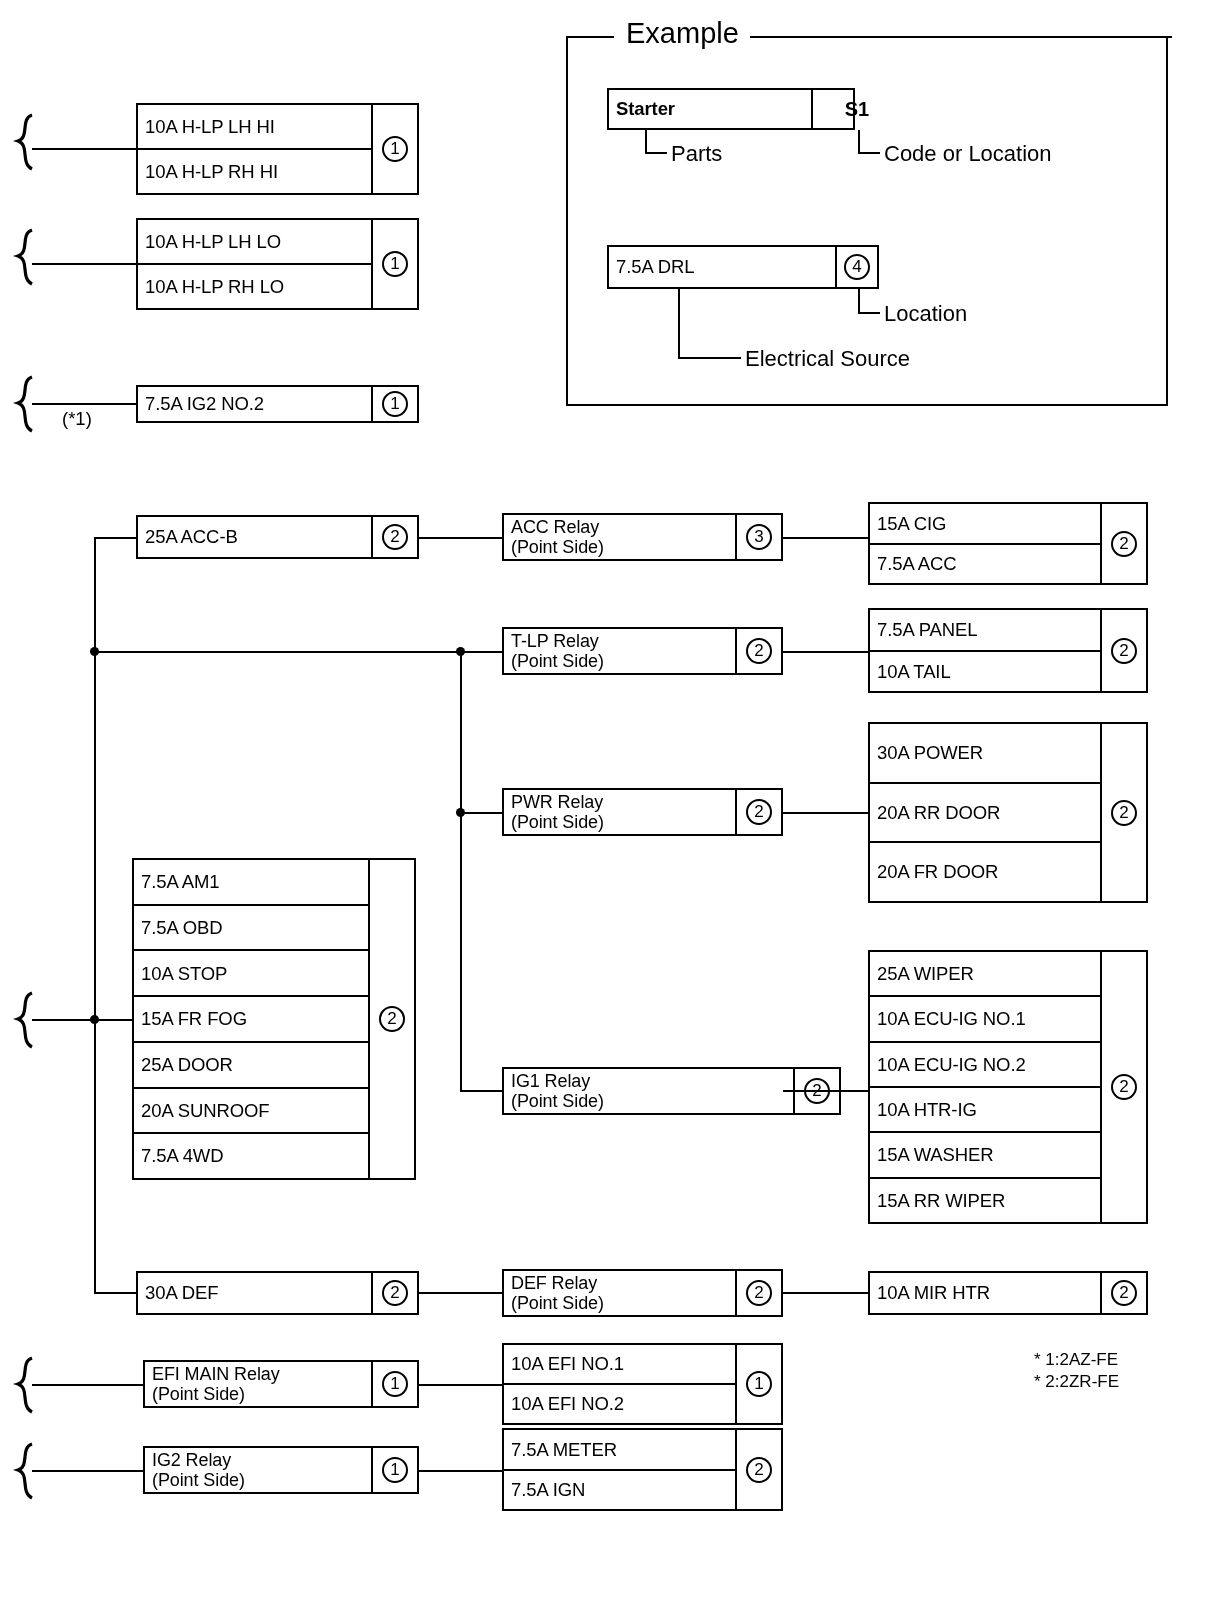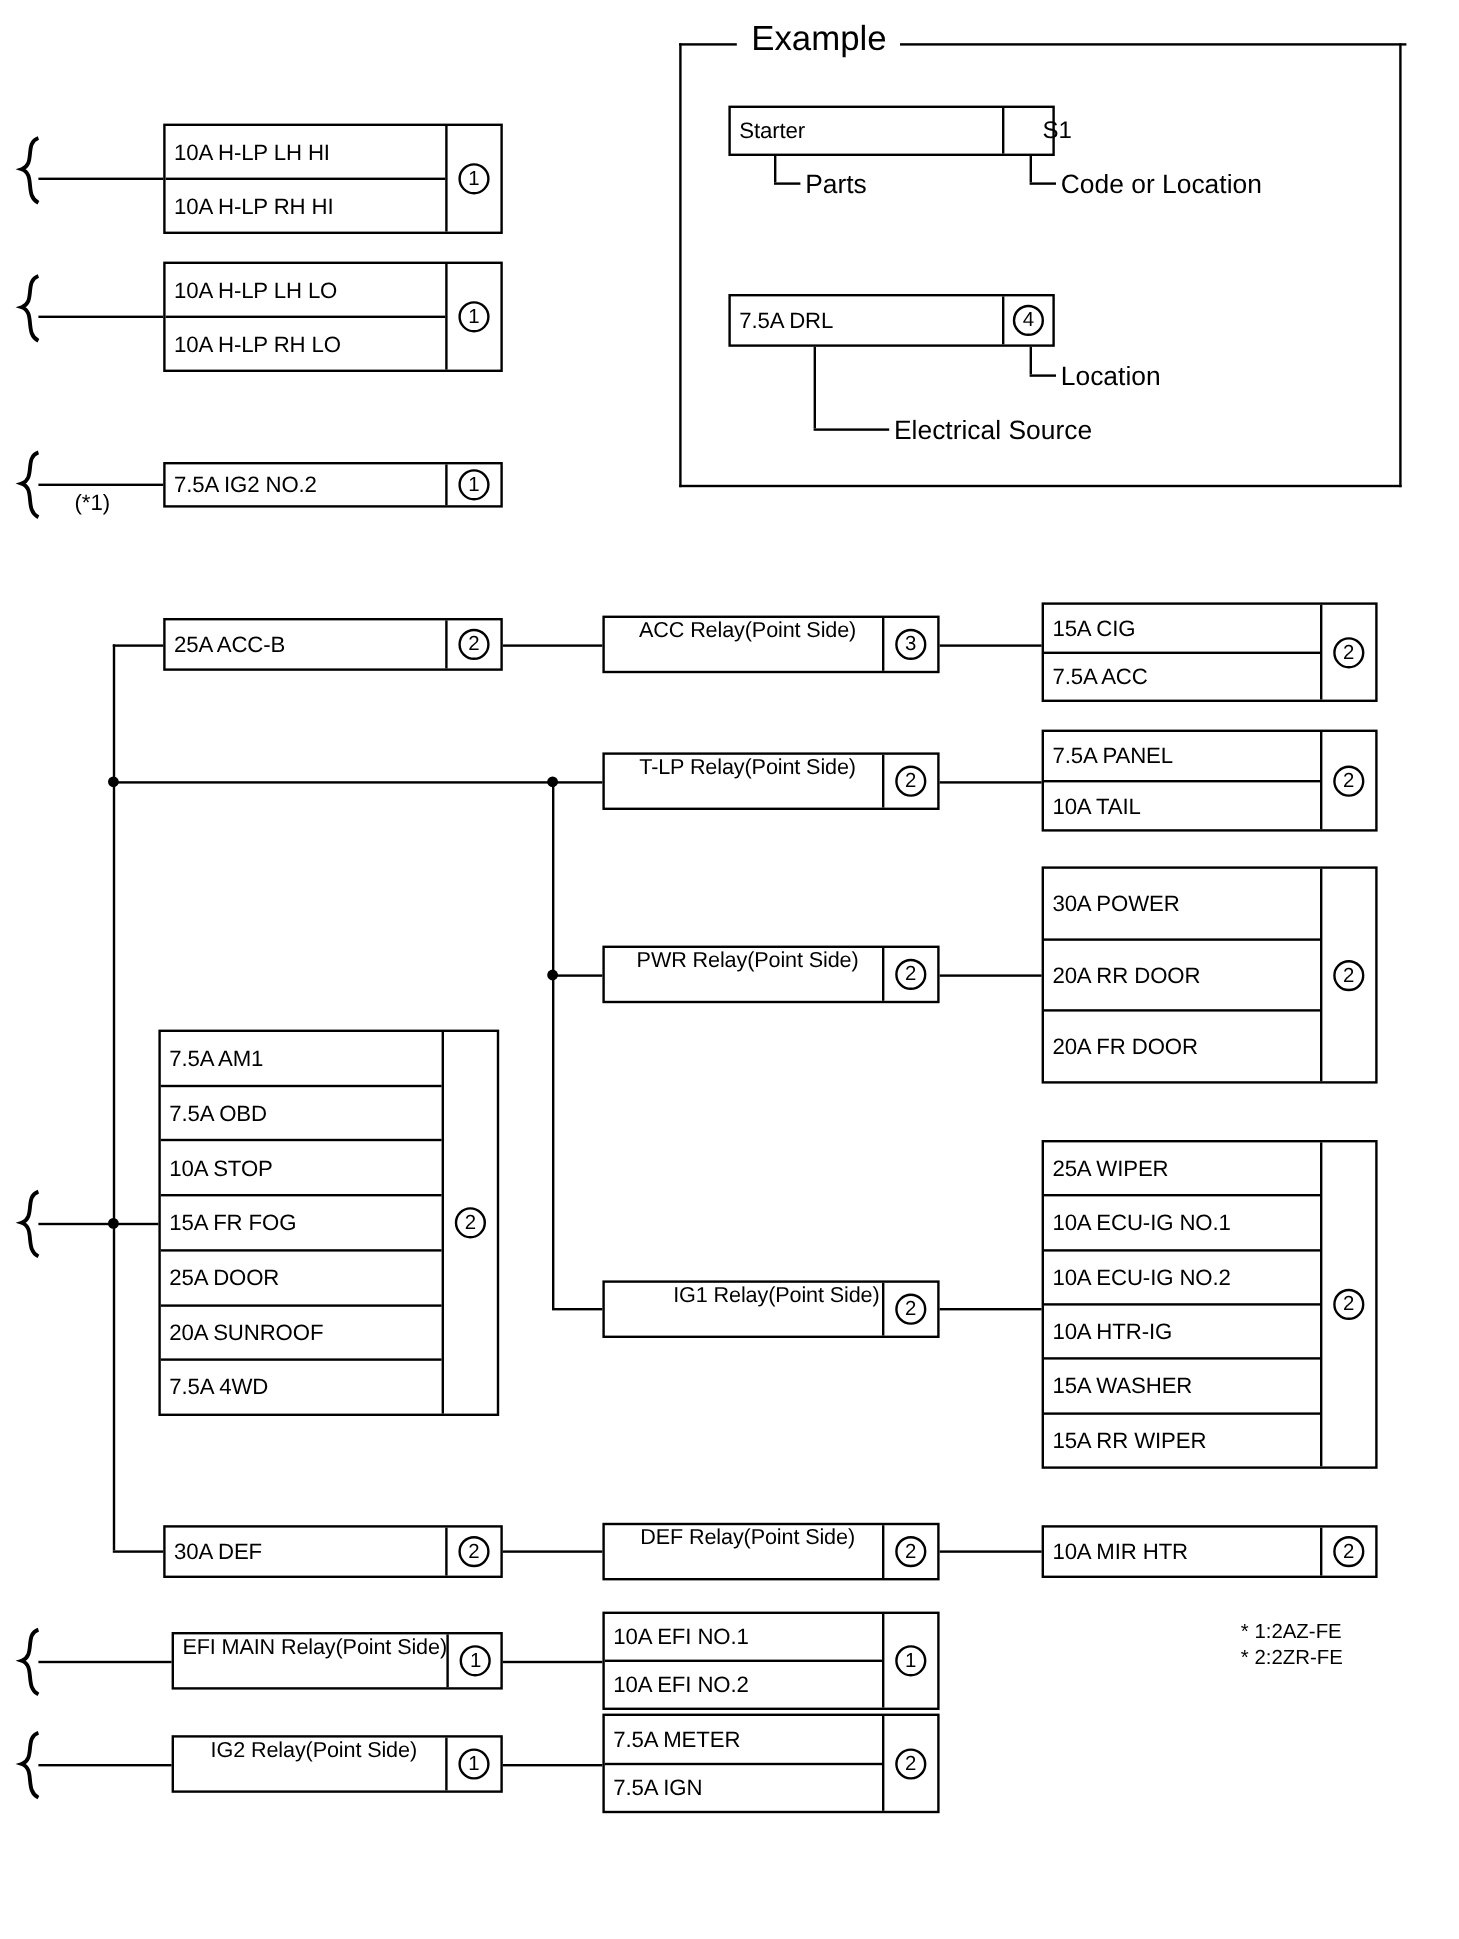--- a/index.html
+++ b/index.html
@@ -31,20 +31,21 @@
     display: flex;
     align-items: center;
     padding-left: 7px;
     font-size: 18.5px;
     line-height: 1.05;
     white-space: nowrap;
     letter-spacing: -0.1px;
   }
   .box .row + .row { border-top: 2.5px solid #000; }
   .box .row.two-line {
+    flex-direction: column;
     align-items: flex-start;
     justify-content: center;
     font-size: 18px;
     line-height: 1.12;
   }
   .box .loc {
     flex: 0 0 auto;
     width: 46px;
     border-left: 2.5px solid #000;
     display: flex;
@@ -114,21 +115,21 @@
 <body>
 
 <div id="canvas">
 
   <div id="example-frame" style="left:566px; top:36px; width:602px; height:370px;">
     <div class="topline-l" style="left:-2px; width:48px;"></div>
     <div class="topline-r" style="left:182px; width:422px;"></div>
   </div>
   <div id="ex-title" style="left:626px; top:17px;">Example</div>
 
-  <div class="box" style="left:607px; top:88px; width:272px; height:42px; border-width:2px;">
+  <div class="box" style="left:607px; top:88px; width:248px; height:42px; border-width:2px;font-weight:bold;">
     <div class="rows">
       <div class="row">Starter</div>
     </div>
     <div class="loc" style="width:42px; border-left-width:2px;">
       <span class="plaincode">S1</span>
     </div>
   </div>
 
   <div class="wire-v" style="left:645px; top:130px; height:22px;"></div>
   <div class="wire-h" style="left:645px; top:152px; width:22px;"></div>
@@ -284,21 +285,21 @@
       <div class="row">30A POWER</div>
       <div class="row">20A RR DOOR</div>
       <div class="row">20A FR DOOR</div>
     </div>
     <div class="loc">
       <span class="circ">2</span>
     </div>
   </div>
 
   <div class="wire-h" style="left:460px; top:1090px; width:43px;"></div>
-  <div class="box" style="left:502px; top:1067px; width:281px; height:48px;padding-left:48px;">
+  <div class="box" style="left:502px; top:1067px; width:339px; height:48px;">
     <div class="rows">
       <div class="row two-line">
         <span>IG1 Relay</span>
         <span>(Point Side)</span>
       </div>
     </div>
     <div class="loc">
       <span class="circ">2</span>
     </div>
   </div>

